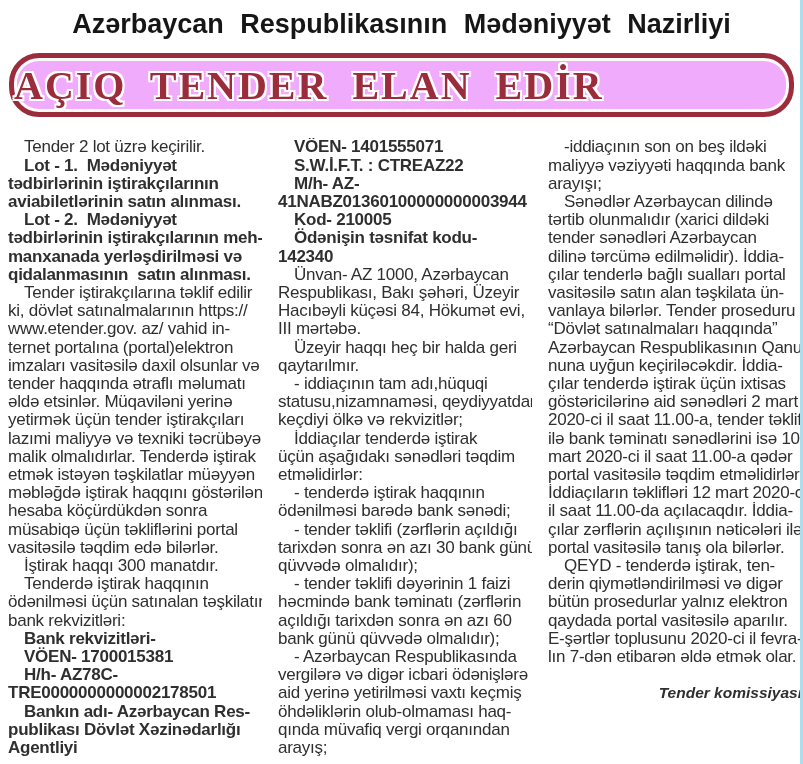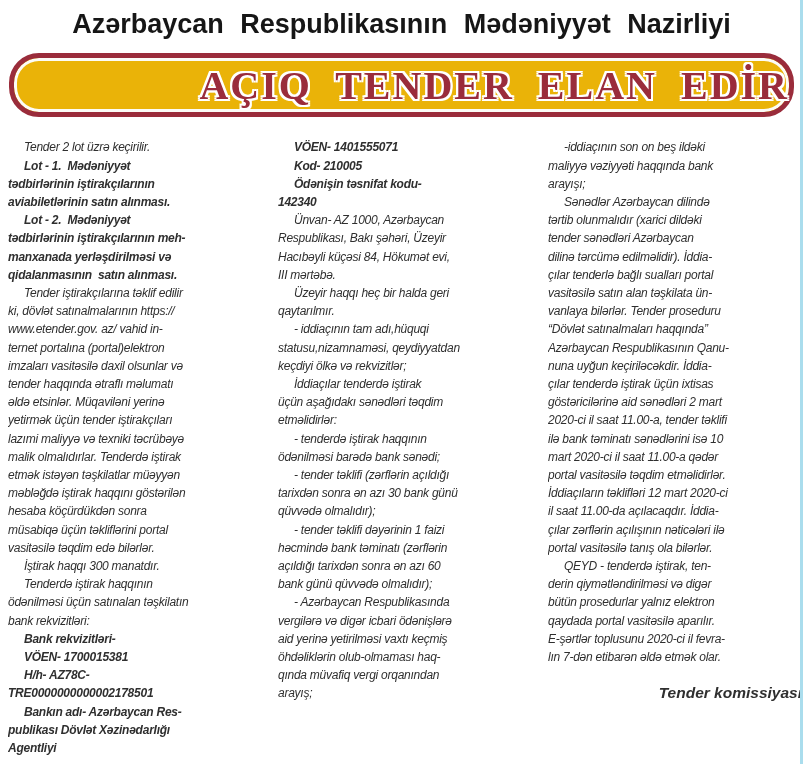--- a/index.html
+++ b/index.html
@@ -8,36 +8,36 @@
     font-family:"Liberation Sans",sans-serif;
   }
   .edge-right{position:absolute;top:0;right:0;width:3px;height:100%;background:#aadded;}
   .masthead{
     margin:8px 6px 3px;text-align:center;
     font-size:27px;font-weight:bold;color:#161616;
     word-spacing:9px;line-height:1.2;
   }
   .banner{
     margin:13px 9px 0;height:54px;
-    background:#eab308;border:5px solid #9a2c3b;border-radius:30px;
+    background:#f0abfc;border:5px solid #9a2c3b;border-radius:30px;
     box-shadow:inset 0 0 0 3px #fcfcf7;
-    display:flex;align-items:center;justify-content:flex-end;
+    display:flex;align-items:center;justify-content:flex-start;
   }
   .banner-text{
     font-family:"Liberation Serif",serif;font-weight:bold;
     font-size:40px;letter-spacing:2px;word-spacing:12px;color:#9a2c3b;
     text-shadow:
       -2px -2px 0 #fff, 2px -2px 0 #fff, -2px 2px 0 #fff, 2px 2px 0 #fff,
       -2px 0 0 #fff, 2px 0 0 #fff, 0 -2px 0 #fff, 0 2px 0 #fff;
   }
   .columns{display:flex;gap:16px;margin:21px 9px 0 8px;}
   .col{flex:0 0 254px;width:254px;overflow:hidden;}
   .col p{
-    margin:0;font-size:12px;line-height:18.2px;letter-spacing:-0.25px;
-    color:#2f2f2f;white-space:pre;text-indent:16px;font-style:italic;
+    margin:0;font-size:17px;line-height:18.2px;letter-spacing:-0.25px;
+    color:#2f2f2f;white-space:pre;text-indent:16px;
   }
   .col p.b{font-weight:bold;}
   .col p.sig{
     font-weight:bold;font-style:italic;text-align:right;text-indent:0;
     margin-top:18px;letter-spacing:0;font-size:15.5px;
   }
 </style>
 </head>
 <body>
 
@@ -83,20 +83,23 @@
       <p class="b">VÖEN- 1700015381</p>
       <p class="b">H/h- AZ78C-
 TRE0000000000002178501</p>
       <p class="b">Bankın adı- Azərbaycan Res-
 publikası Dövlət Xəzinədarlığı
 Agentliyi</p>
     </div>
 
     <div class="col">
       <p class="b">VÖEN- 1401555071</p>
+      <p class="b">S.W.İ.F.T. : CTREAZ22</p>
+      <p class="b">M/h- AZ-
+41NABZ01360100000000003944</p>
       <p class="b">Kod- 210005</p>
       <p class="b">Ödənişin təsnifat kodu-
 142340</p>
       <p>Ünvan- AZ 1000, Azərbaycan
 Respublikası, Bakı şəhəri, Üzeyir
 Hacıbəyli küçəsi 84, Hökumət evi,
 III mərtəbə.</p>
       <p>Üzeyir haqqı heç bir halda geri
 qaytarılmır.</p>
       <p>- iddiaçının tam adı,hüquqi

